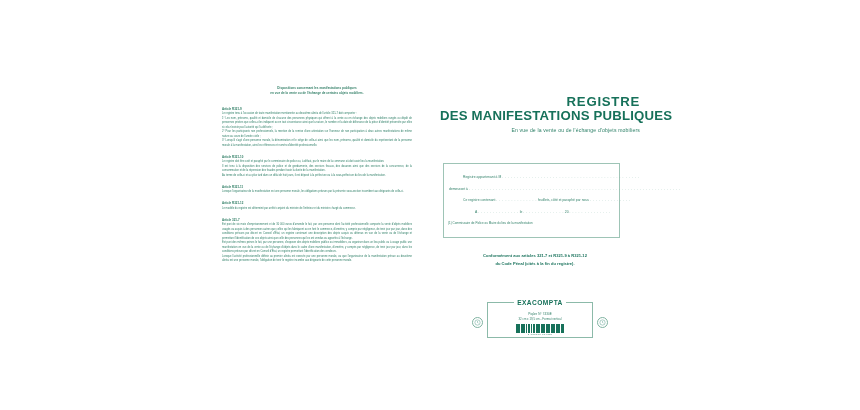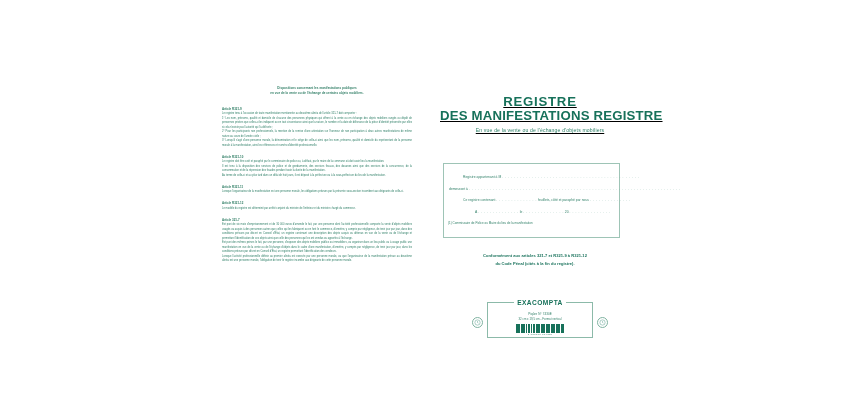--- a/index.html
+++ b/index.html
@@ -58,21 +58,21 @@
   .article-body p { margin: 0; }
 
   
   #right-col {
     position: absolute;
     left: 440px;
     top: 86px;
     width: 200px;
   }
 
-  #title-group { text-align: center; padding-top: 9px; text-decoration: underline; }
+  #title-group { text-align: right; padding-top: 9px; }
 
   #main-title-1 {
     color: #17715a;
     font-weight: bold;
     font-size: 13.2px;
     letter-spacing: 0.75px;
     line-height: 1.08;
   }
   #main-title-2 {
     color: #17715a;
@@ -279,21 +279,21 @@
         <p>Est puni des mêmes peines le fait, par une personne, d'exposer des objets mobiliers publics ou immobiliers, ou organiser dans un lieu public ou à usage public une manifestation en vue de la vente ou de l'échange d'objets dans le cadre d'une manifestation, d'omettre, y compris par négligence, de tenir jour par jour, dans les conditions prévues par décret en Conseil d'État, un registre permettant l'identification des vendeurs.</p>
         <p>Lorsque l'activité professionnelle définie au premier alinéa est exercée par une personne morale, ou que l'organisateur de la manifestation prévue au deuxième alinéa est une personne morale, l'obligation de tenir le registre incombe aux dirigeants de cette personne morale.</p>
       </div>
     </div>
 
   </div>
 
   <div id="right-col">
     <div id="title-group">
       <div id="main-title-1">REGISTRE</div>
-      <div id="main-title-2">DES MANIFESTATIONS REGISTRE</div>
+      <div id="main-title-2">DES MANIFESTATIONS PUBLIQUES</div>
       <div id="subtitle">En vue de la vente ou de l'échange d'objets mobiliers</div>
     </div>
   </div>
 
   <div id="form-box">
 
     <div class="form-line" id="fl-1">
       <span>Registre appartenant à M</span>
       <span class="dots">. . . . . . . . . . . . . . . . . . . . . . . . . . . . . . . . . . . . . . . . . . . . . .</span>
     </div>

